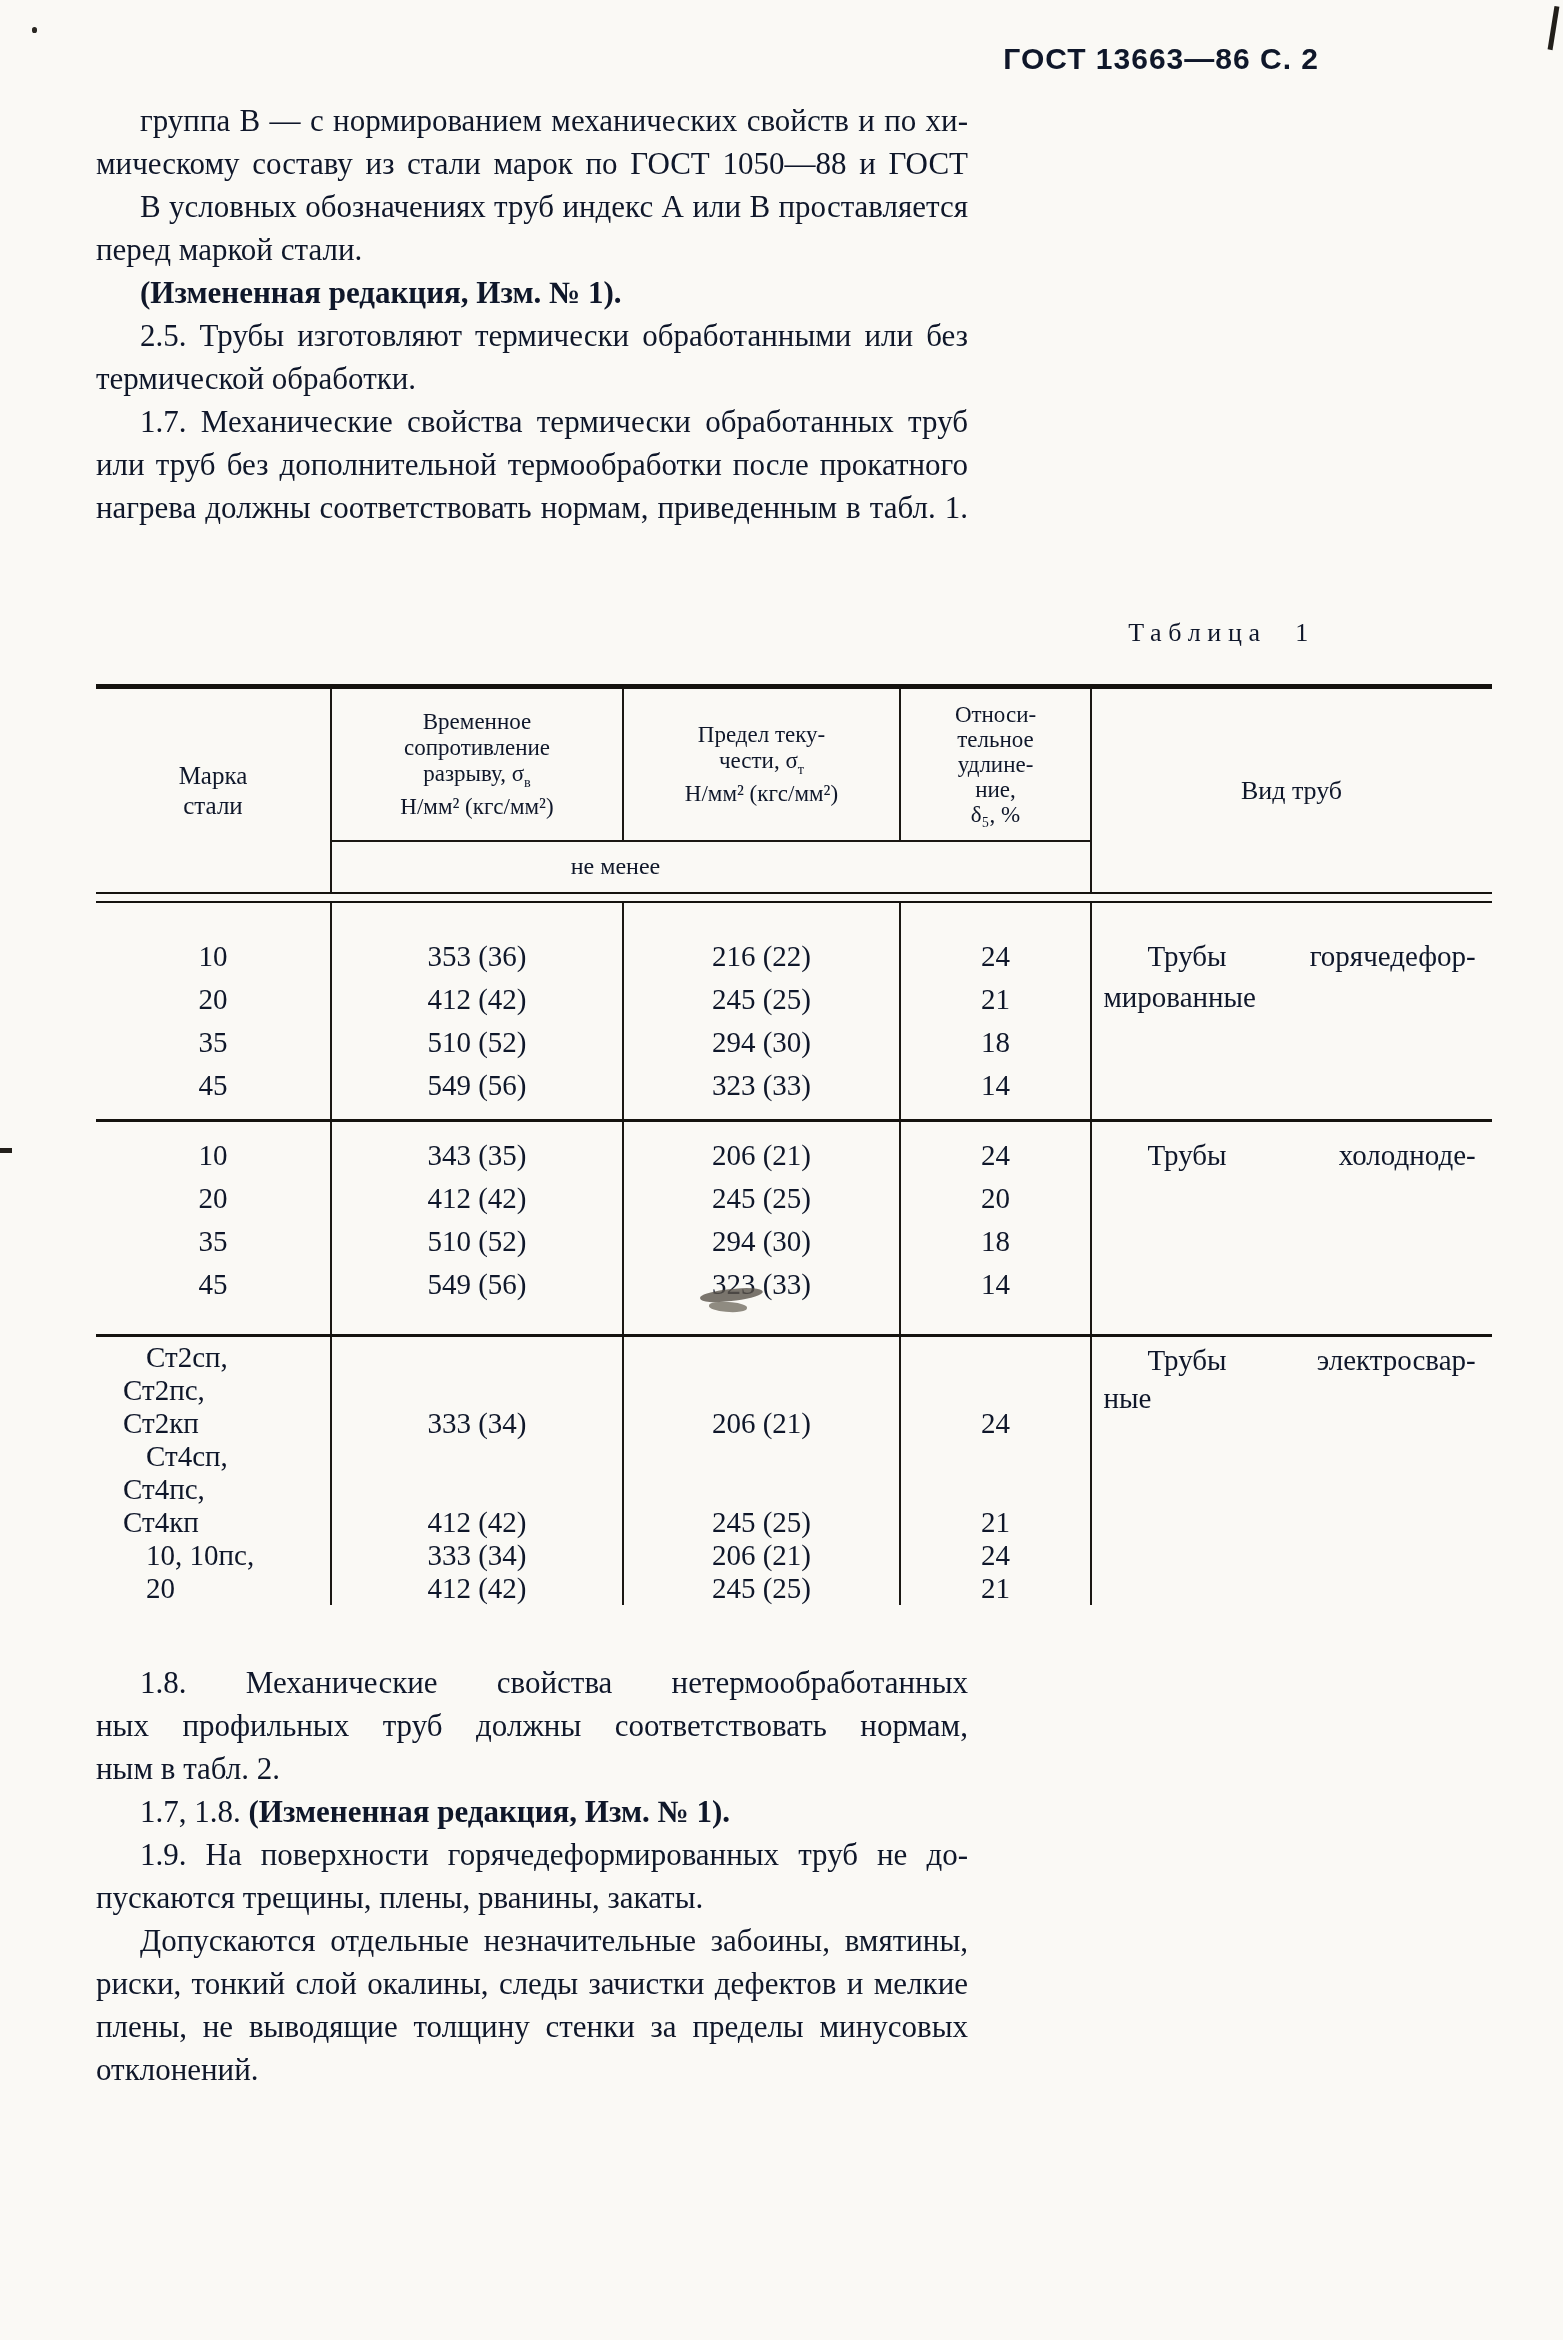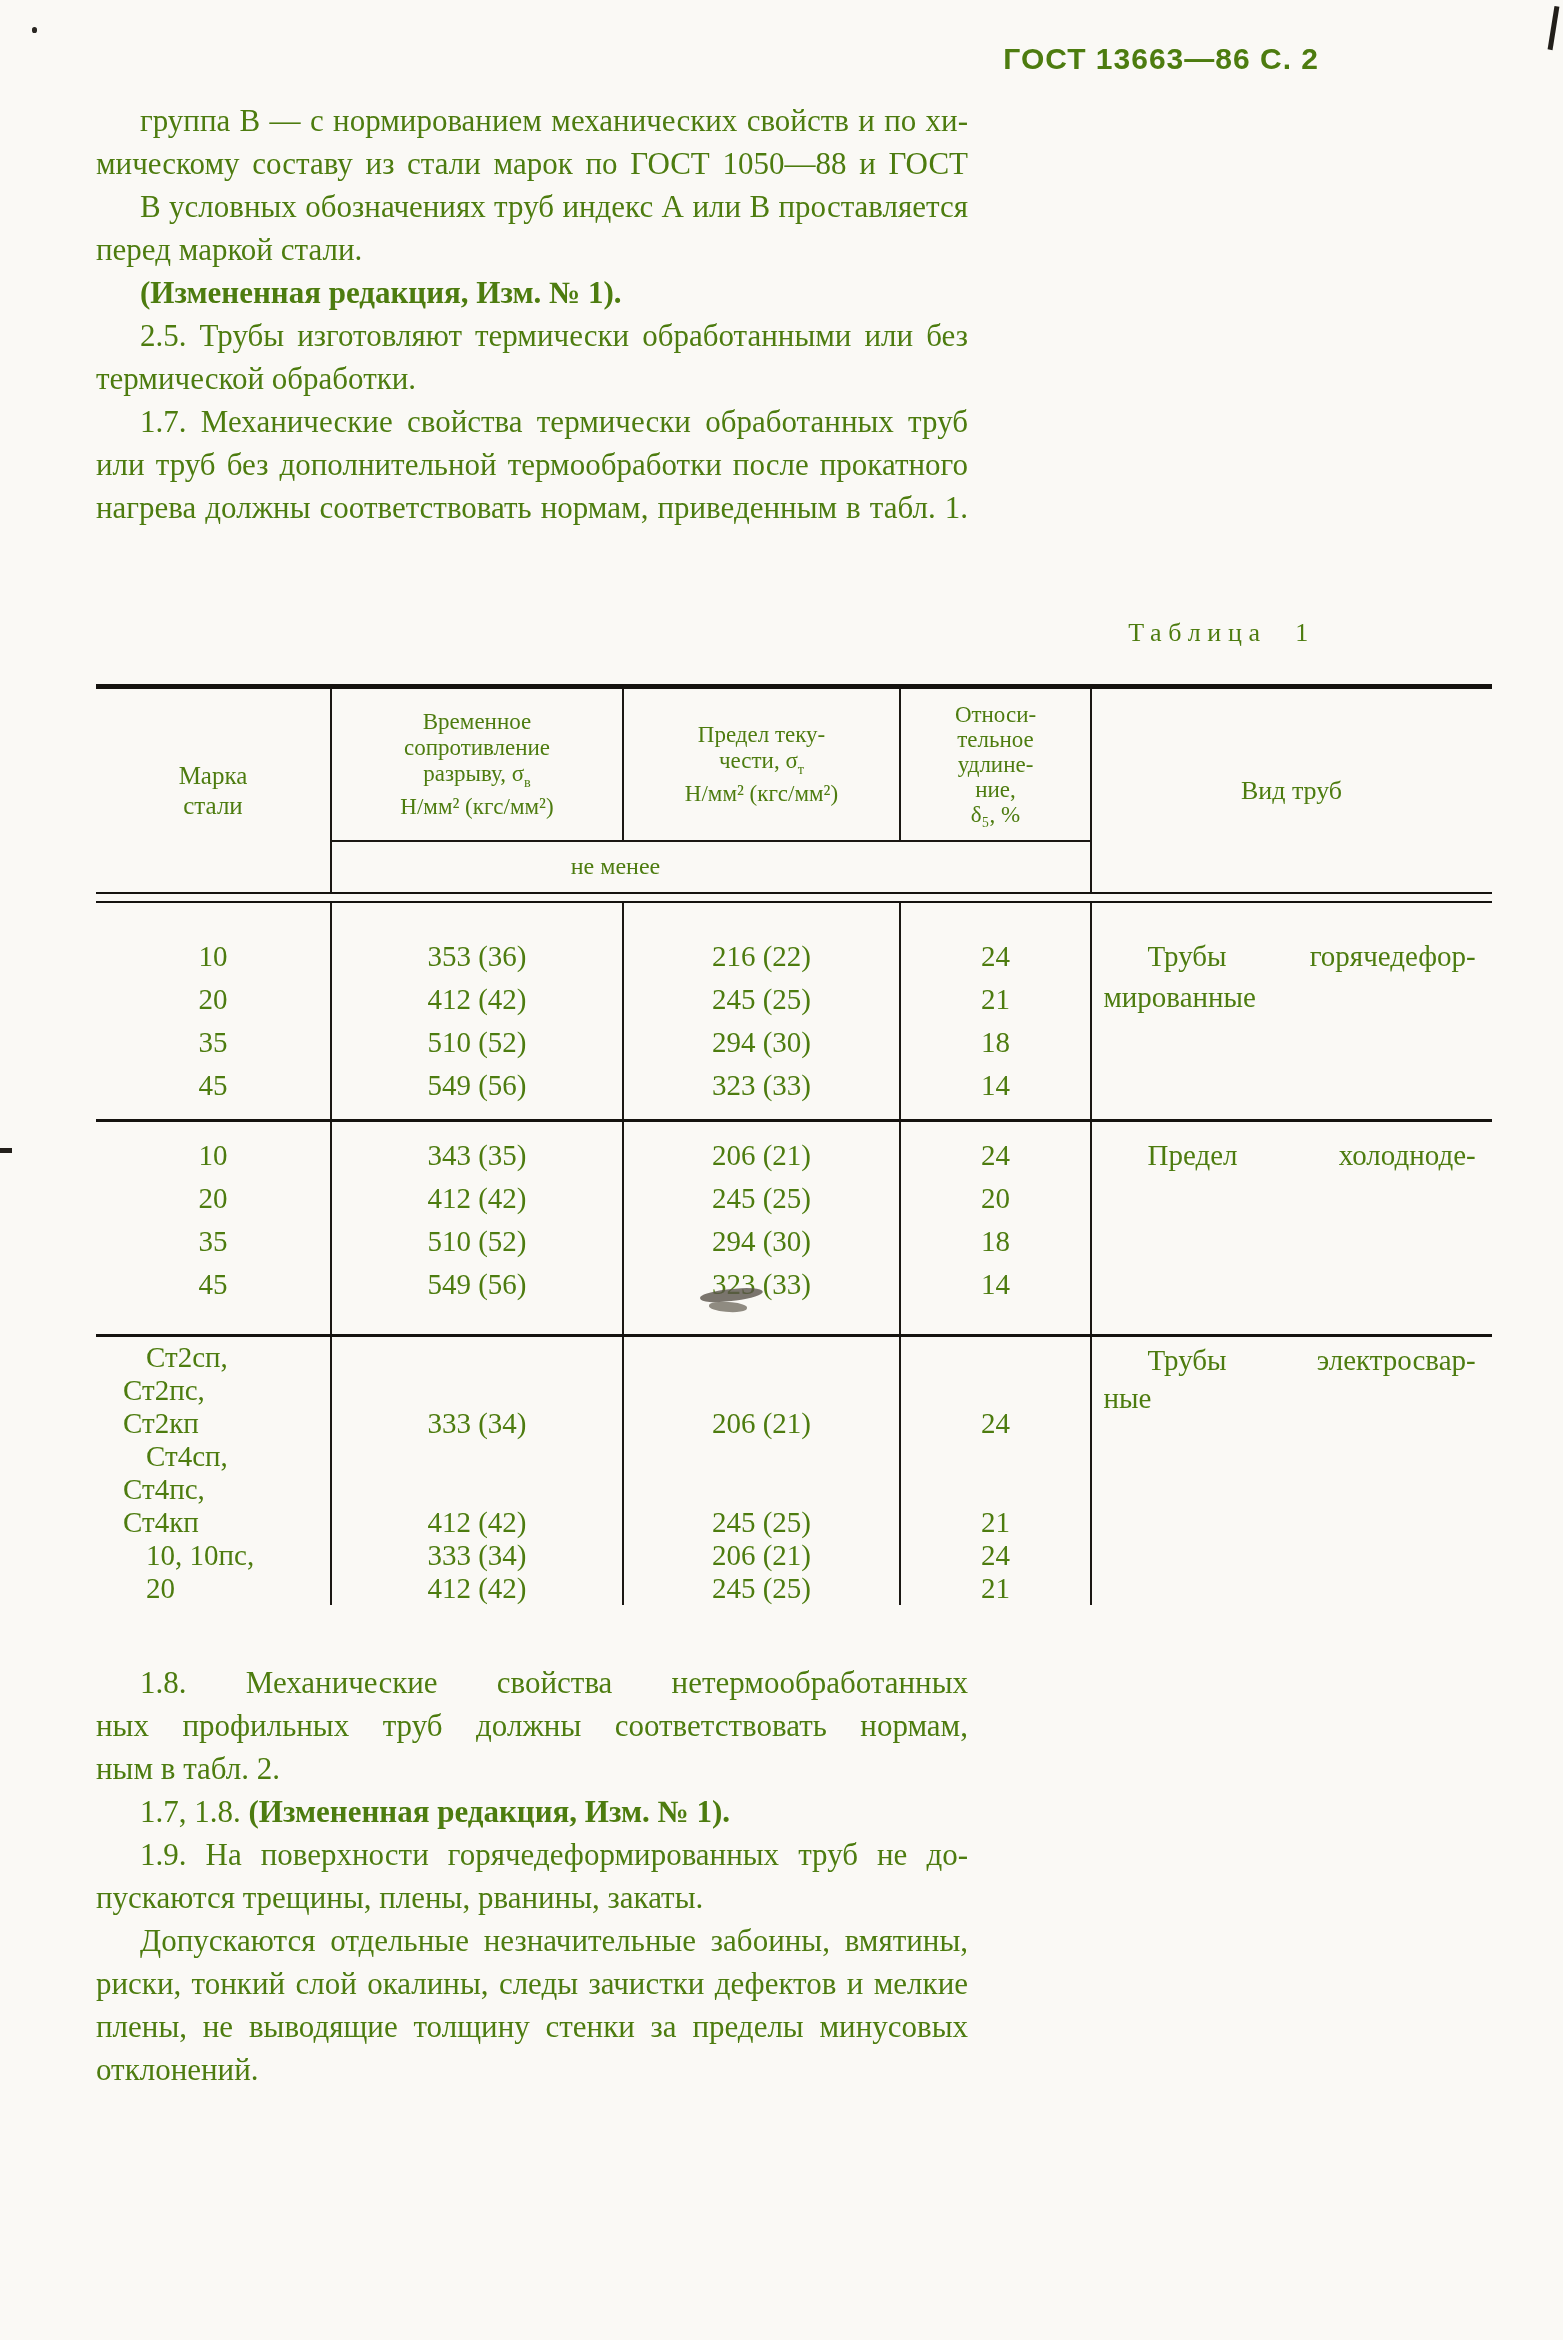--- a/index.html
+++ b/index.html
@@ -1,21 +1,21 @@
 <!DOCTYPE html>
 <html><head>
 <meta charset="utf-8">
 <style>
   html,body{margin:0;padding:0;}
   .page{
     position:relative;
     width:1564px;height:2340px;
     background:#faf9f5;
     font-family:"Liberation Serif", serif;
-    color:#4d7c0f;
+    color:#0f172a;
     overflow:hidden;
   }
   
   .doc-ref{
     position:absolute;top:42px;right:245px;
     font-family:"Liberation Sans", sans-serif;
     font-weight:bold;font-size:30px;letter-spacing:1px;
     white-space:nowrap;
   }
   
@@ -199,21 +199,21 @@
         <div class="row">294 (30)</div>
         <div class="row">323 (33)</div>
       </div>
       <div class="gc c4">
         <div class="row">24</div>
         <div class="row">20</div>
         <div class="row">18</div>
         <div class="row">14</div>
       </div>
       <div class="gc c5">
-        <div class="tl1">Предел холодноде-</div>
+        <div class="tl1">Трубы холодноде-</div>
       </div>
     </div>
 
     <div class="tgroup g3">
       <div class="gc c1">
         <div class="row ind2">Ст2сп,</div>
         <div class="row">Ст2пс,</div>
         <div class="row">Ст2кп</div>
         <div class="row ind2">Ст4сп,</div>
         <div class="row">Ст4пс,</div>

